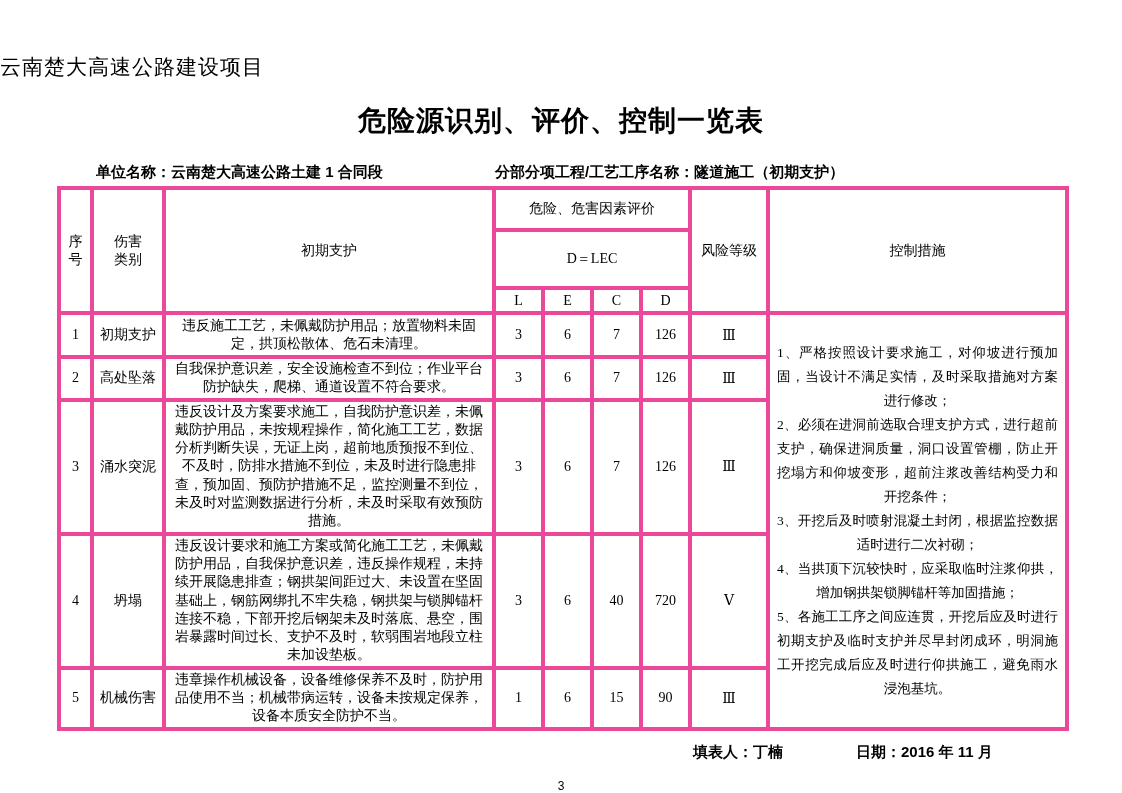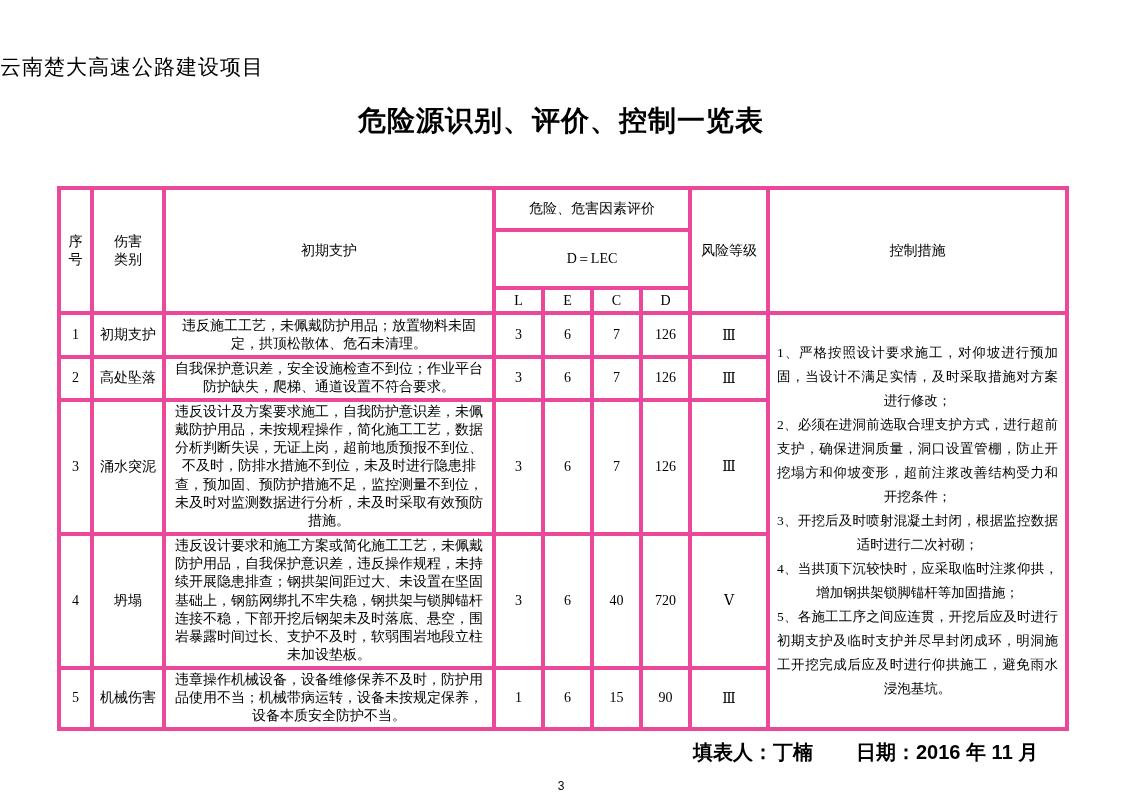--- a/index.html
+++ b/index.html
@@ -75,41 +75,43 @@
     font-size: 13.5px;
     line-height: 24px;
   }
   .footer-line {
     position: relative;
     margin: 10px 0 0 57px;
     width: 1008px;
     height: 22px;
     font-family: "Liberation Sans", "DejaVu Sans", sans-serif;
     font-weight: bold;
-    font-size: 20px;
+    font-size: 15px;
     line-height: 22px;
   }
   .footer-filler { position: absolute; left: 636px; top: 0; }
   .footer-date  { position: absolute; left: 799px; top: 0; }
   .page-number {
     margin-top: 16px;
     text-align: center;
     font-family: "Liberation Sans", "DejaVu Sans", sans-serif;
     font-size: 12px;
   }
 </style>
 </head>
 <body>
 
 <div class="page">
 
   <div class="title-project">云南楚大高速公路建设项目</div>
   <div class="title-doc">危险源识别、评价、控制一览表</div>
 
   <div class="info-line">
+    <span class="info-unit">单位名称：云南楚大高速公路土建 1 合同段</span>
+    <span class="info-process">分部分项工程/工艺工序名称：隧道施工（初期支护）</span>
   </div>
 
   <table class="risk-table">
     <colgroup>
       <col style="width:33px">
         <col style="width:72px">
         <col style="width:330px">
       <col style="width:49px">
         <col style="width:49px">
         <col style="width:49px">

